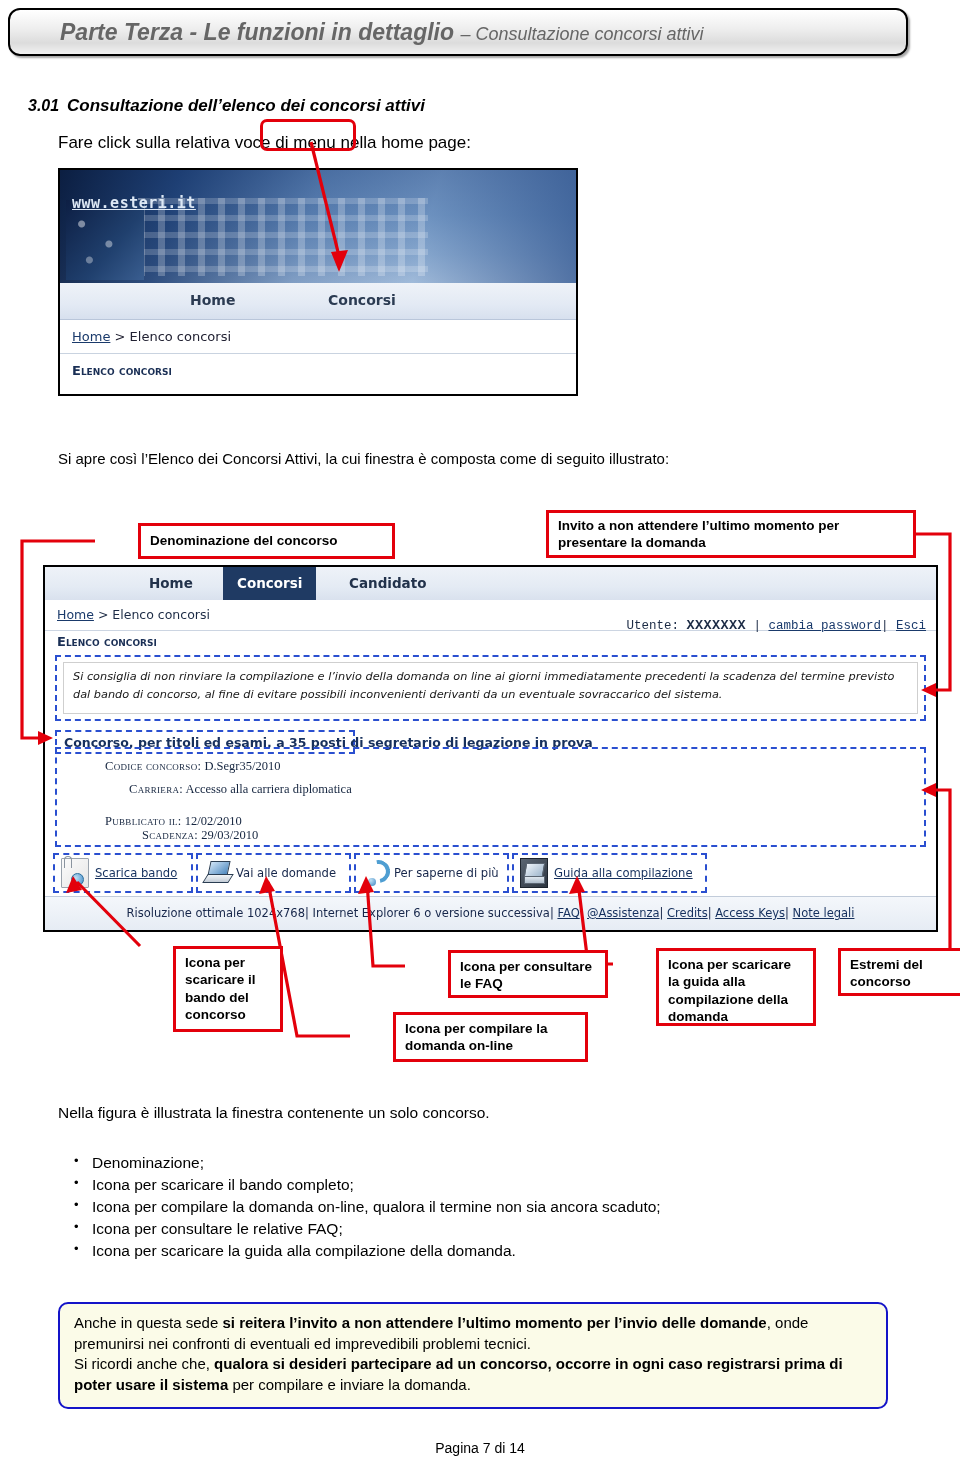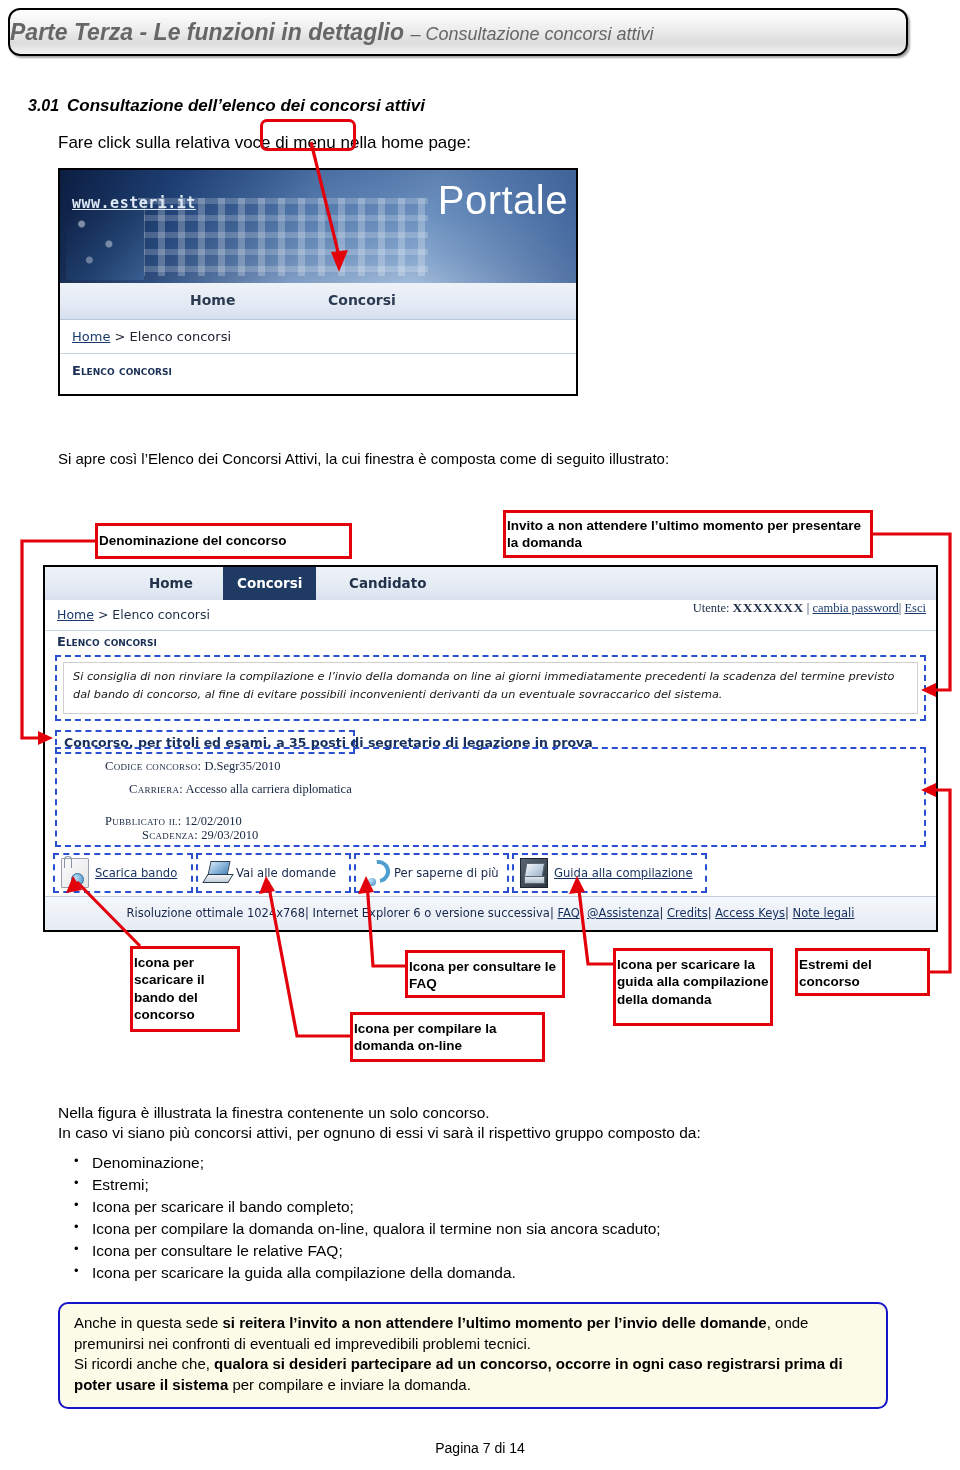--- a/index.html
+++ b/index.html
@@ -25,20 +25,21 @@
     height: 48px;
     border: 2px solid #000;
     border-radius: 12px;
     background: linear-gradient(to bottom, #ffffff 0%, #ededed 45%, #dcdcdc 75%, #f2f2f2 100%);
     box-shadow: 2px 2px 2px rgba(0,0,0,0.35);
     display: flex;
     align-items: center;
     box-sizing: border-box;
   }
   .banner-text {
+    padding-left: 50px;
     font-style: italic;
     color: #666666;
     white-space: nowrap;
   }
   .banner-text .b1 {
     font-size: 23px;
     font-weight: bold;
   }
   .banner-text .b2 {
     font-size: 18px;
@@ -199,22 +200,23 @@
   
   .callout {
     position: absolute;
     border: 3px solid #e3000b;
     background: #ffffff;
     box-sizing: border-box;
     font-weight: bold;
     font-size: 13.5px;
     line-height: 1.28;
     color: #000;
-    padding: 5px 1px;
+    padding: 5px 9px;
     z-index: 12;
+    margin-left: 43px;
   }
   .co-denom { left: 95px; top: 523px; width: 257px; height: 36px; display:flex; align-items:center; }
   .co-invito { left: 503px; top: 510px; width: 370px; height: 48px; display:flex; align-items:center; }
   .co-bando  { left: 130px; top: 946px; width: 110px; height: 86px; }
   .co-faq    { left: 405px; top: 950px; width: 160px; height: 48px; }
   .co-compil { left: 350px; top: 1012px; width: 195px; height: 50px; }
   .co-guida  { left: 613px; top: 948px; width: 160px; height: 78px; }
   .co-estremi{ left: 795px; top: 948px; width: 135px; height: 48px; }
 
   
@@ -253,23 +255,23 @@
     border-bottom: 1px solid #ccd5e2;
     background: #fff;
   }
   .f2-bread {
     position: absolute; left: 12px; top: 7px;
     font-size: 12.5px; color: #1c2b45;
     font-family: "DejaVu Sans", sans-serif;
   }
   .f2-bread a { color: #1a3a6b; }
   .f2-user {
-    position: absolute; right: 10px; top: 0;
+    position: absolute; right: 10px; top: 18px;
     font-size: 12.5px; color: #1c2b45;
-    font-family: Liberation Serif, serif;
+    font-family: Liberation Mono, monospace;
     white-space: nowrap;
   }
   .f2-user .uname { font-weight: bold; font-size: 13.5px; letter-spacing: 0.4px; }
   .f2-user a { color: #1a3a6b; }
   .f2-elenco {
     position: absolute; left: 12px; top: 67px;
     font-size: 13px; font-weight: bold; color: #1a2f55;
     font-variant: small-caps;
     font-family: "DejaVu Sans", sans-serif;
   }
@@ -478,21 +480,20 @@
   </div>
 </div>
 
 <div class="sec-num">3.01</div>
 <div class="sec-title">Consultazione dell’elenco dei concorsi attivi</div>
 <div class="intro1">Fare click sulla relativa voce di menu nella home page:</div>
 
 <div class="fig1">
   <div class="fig1-hero">
     <div class="esteri">www.esteri.it</div>
-    <div class="portale">Portale</div>
   </div>
   <div class="fig1-menu">
     <div class="mi mi-home">Home</div>
     <div class="mi mi-conc">Concorsi</div>
   </div>
   <div class="fig1-bread">
     <a href="#">Home</a><span> &gt; </span><span>Elenco concorsi</span>
   </div>
   <div class="fig1-elenco">Elenco concorsi</div>
 </div>
@@ -622,26 +623,24 @@
     <polygon points="921,790 936,783 936,797"></polygon>
     <polygon points="73,876 66,893 82,890"></polygon>
     <polygon points="266,876 259,894 275,891"></polygon>
     <polygon points="366,876 358,894 374,892"></polygon>
     <polygon points="577,876 569,894 585,892"></polygon>
   </g>
 </svg>
 
 <div class="para para-a">
   <div>Nella figura è illustrata la finestra contenente un solo concorso.</div>
-  <div>In caso vi siano più concorsi attivi, per ognuno di essi vi sarà il rispettivo gruppo composto da:</div>
 </div>
 
 <ul class="bullets">
   <li>Denominazione;</li>
-  <li>Estremi;</li>
   <li>Icona per scaricare il bando completo;</li>
   <li>Icona per compilare la domanda on-line, qualora il termine non sia ancora scaduto;</li>
   <li>Icona per consultare le relative FAQ;</li>
   <li>Icona per scaricare la guida alla compilazione della domanda.</li>
 </ul>
 
 <div class="note">
   <span>Anche in questa sede </span><b>si reitera l’invito a non attendere l’ultimo momento per l’invio delle domande</b><span>, onde premunirsi nei confronti di eventuali ed imprevedibili problemi tecnici.</span><br>
   <span>Si ricordi anche che, </span><b>qualora si desideri partecipare ad un concorso, occorre in ogni caso registrarsi prima di poter usare il sistema</b><span> per compilare e inviare la domanda.</span>
 </div>

